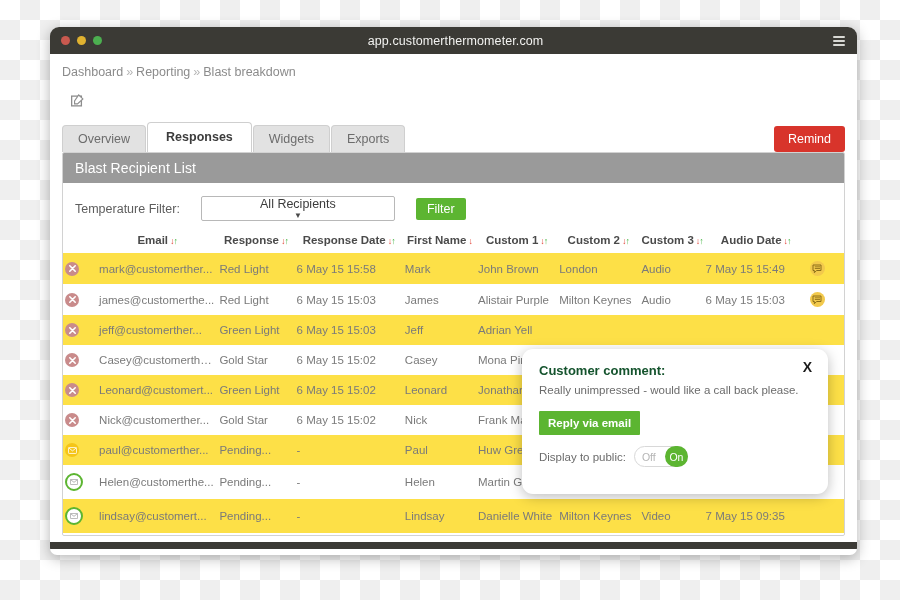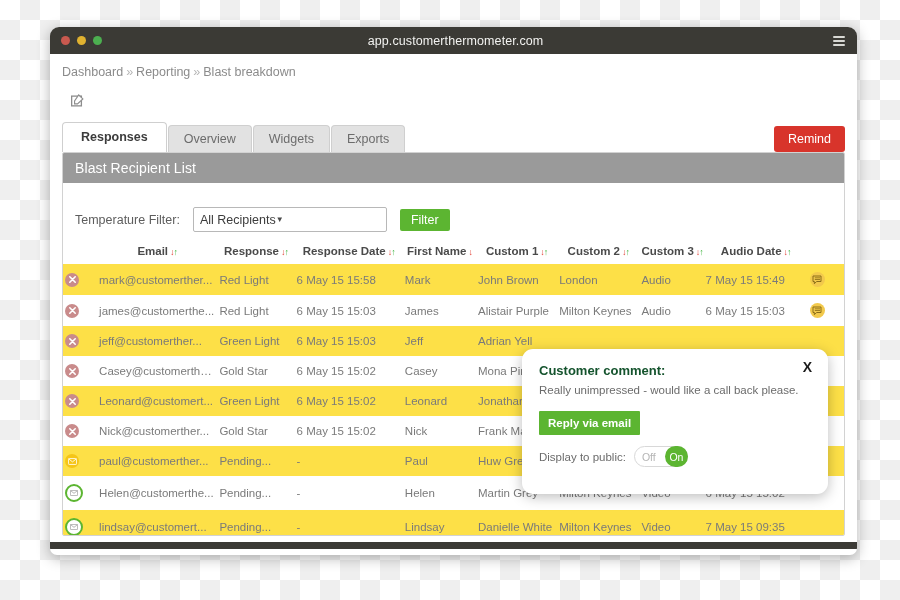--- a/index.html
+++ b/index.html
@@ -166,38 +166,39 @@
   .panel-header {
     background: #9a9a9a;
     color: #ffffff;
     font-size: 14px;
     padding: 7px 12px;
     letter-spacing: 0.1px;
   }
   .filter-row {
     display: flex;
     align-items: center;
-    padding: 24px 12px 9px 12px;
-    gap: 13px;
+    padding: 13px 12px 9px 12px;
+    gap: 21px;
   }
   .filter-label {
     font-size: 12.5px;
     color: #5d5d5d;
   }
   .filter-select {
     width: 180px;
     height: 23px;
     border: 1px solid #b8b8b8;
     border-radius: 2px;
     background: #fff;
     font-size: 12.5px;
     color: #3c3c3c;
     padding: 0 6px;
     display: flex;
     align-items: center;
+    flex-direction: column;
   }
   .caret { font-size: 8px; color:#4a4a4a; }
   .filter-btn {
     background: #5cb531;
     color: #fff;
     font-size: 12.5px;
     border: none;
     border-radius: 2px;
     padding: 4px 11px;
     font-family: inherit;
@@ -370,22 +371,22 @@
     <div class="page-title-row">
       <span class="edit-icon">
         <svg viewBox="0 0 16 16" width="13" height="13">
           <rect x="0.8" y="2.6" width="12" height="12" fill="none" stroke="#8d8d8d" stroke-width="1.6"></rect>
           <path d="M9.5 1.2 L14.6 6.0 L8.0 12.2 L4.4 12.2 L4.4 8.4 Z" fill="#ffffff" stroke="#8d8d8d" stroke-width="1.4"></path>
         </svg>
       </span>
     </div>
 
     <div class="tabs-row">
+      <div class="tab">Overview</div>
       <div class="tab active">Responses</div>
-      <div class="tab">Overview</div>
       <div class="tab">Widgets</div>
       <div class="tab">Exports</div>
       <button class="remind-btn">Remind</button>
     </div>
 
     <div class="panel">
       <div class="panel-header">Blast Recipient List</div>
 
       <div class="filter-row">
         <span class="filter-label">Temperature Filter:</span>

